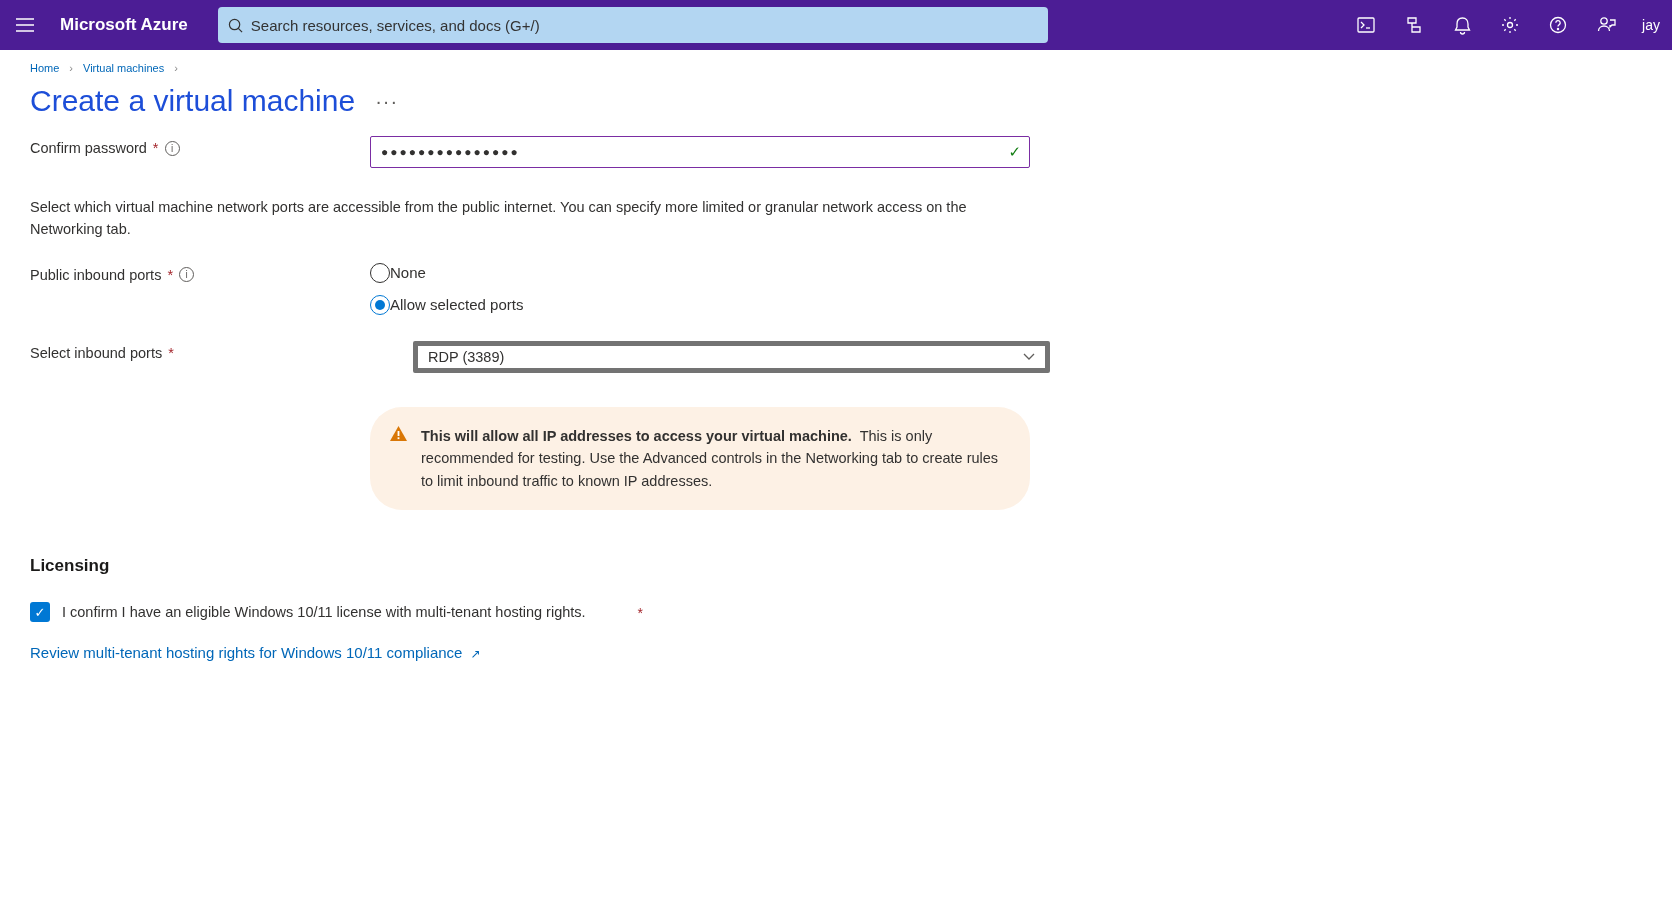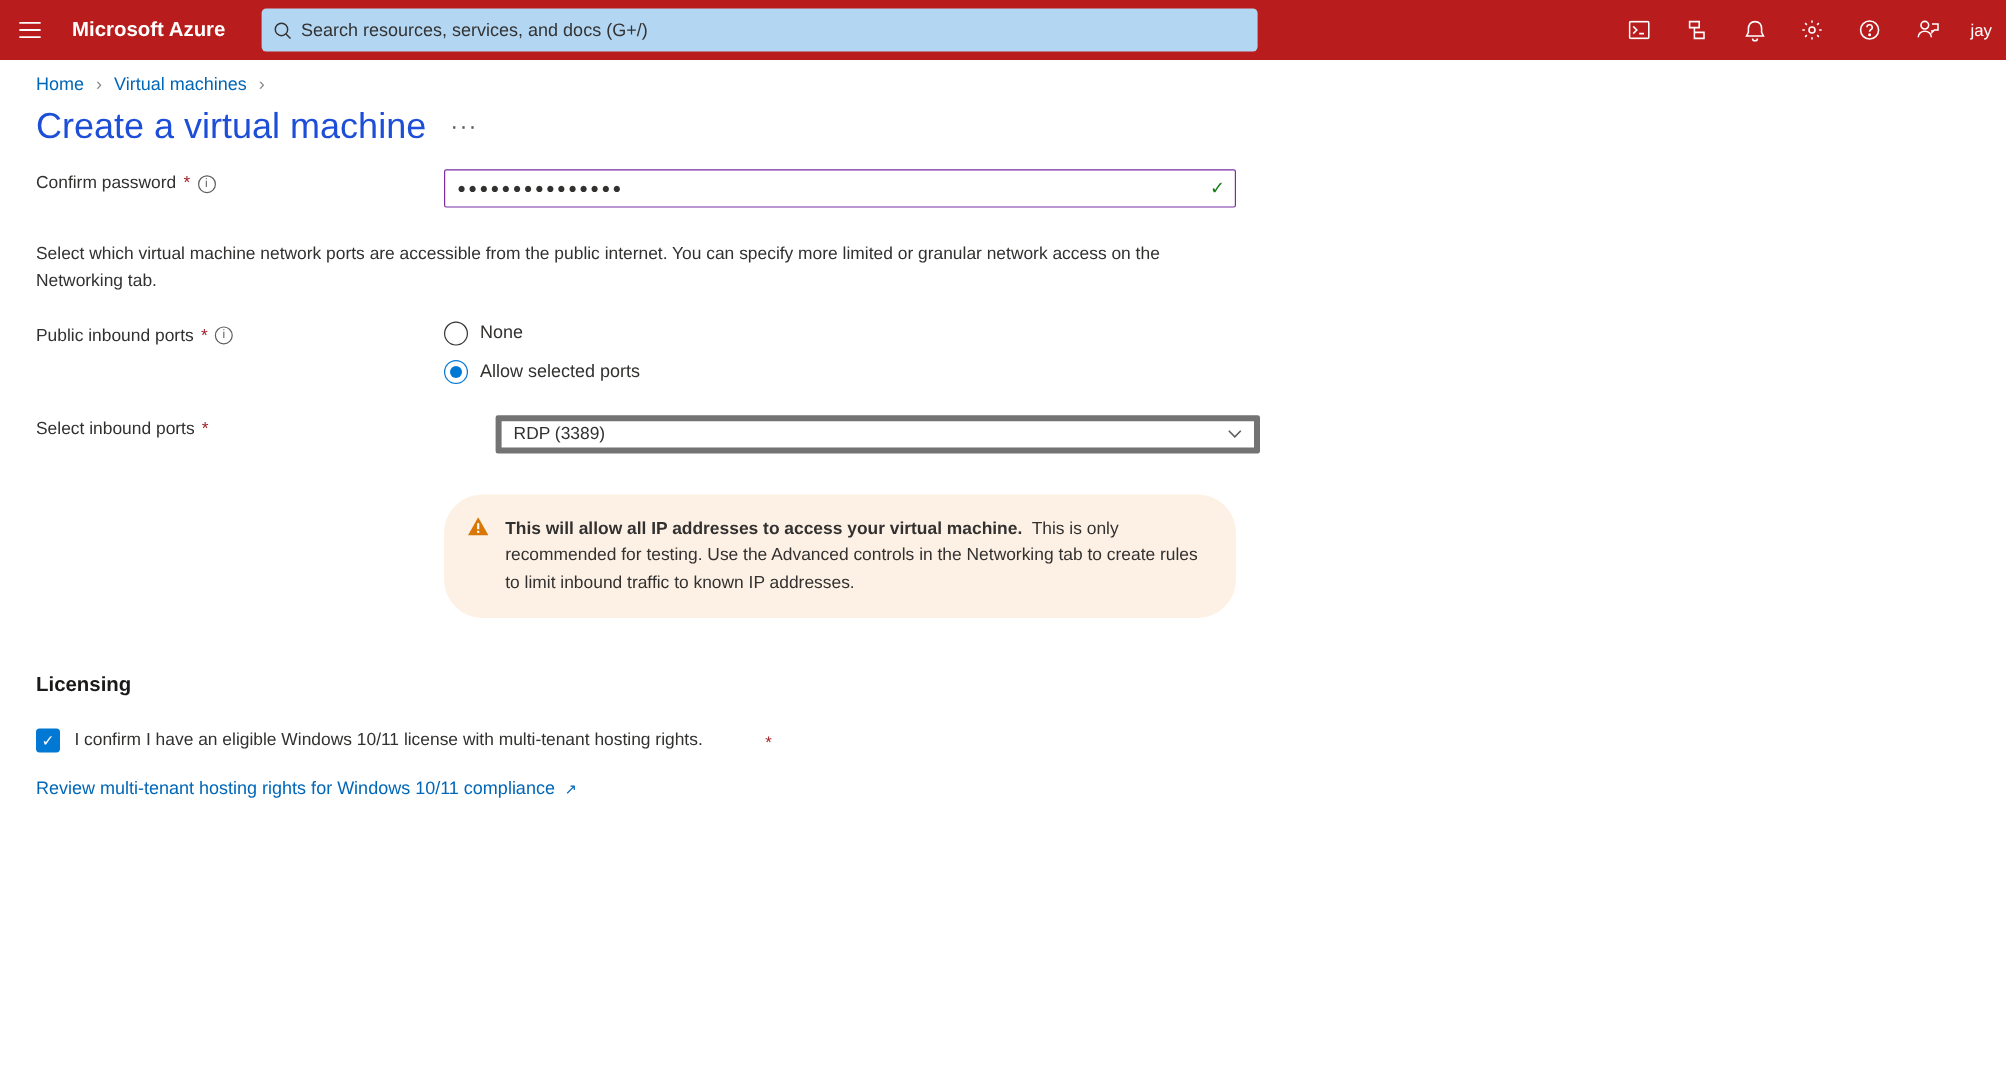--- a/index.html
+++ b/index.html
@@ -1,30 +1,30 @@
 <!DOCTYPE html>
 <html><head>
 <meta charset="utf-8">
 <style>
   * { box-sizing: border-box; margin: 0; padding: 0; }
   body { font-family: "Segoe UI", Arial, sans-serif; font-size: 14px; color: #323130; background: #fff; overflow-x: hidden; }
   
-  .header { background: #b91c1c; height: 50px; display: flex; align-items: center; color: #fff; padding: 0; }
+  .header { background: #4c1d95; height: 50px; display: flex; align-items: center; color: #fff; padding: 0; }
   .hamburger { width: 50px; display: flex; align-items: center; justify-content: center; cursor: pointer; }
   .brand { font-size: 17px; font-weight: 600; padding: 0 20px 0 10px; white-space: nowrap; }
   .search-wrap { flex: 1; padding: 0 10px; display: flex; align-items: center; }
   .search { background: #b3d6f2; border: none; border-radius: 4px; height: 36px; width: 100%; max-width: 830px; display: flex; align-items: center; padding: 0 10px; color: #333; }
   .search input { background: transparent; border: none; outline: none; font-size: 15px; flex: 1; color: #333; padding-left: 8px; }
   .search input::placeholder { color: #333; }
   .header-icons { display: flex; align-items: center; gap: 0; margin-left: auto; justify-content: flex-end; }
   .header-icon { width: 48px; height: 50px; display: flex; align-items: center; justify-content: center; cursor: pointer; }
   .header-user { padding: 0 12px; font-size: 14px; cursor: pointer; }
   
   .content { padding: 12px 30px 30px 30px; }
-  .breadcrumb { display: flex; align-items: center; gap: 10px; font-size: 15px; margin-bottom: 10px; }
+  .breadcrumb { display: flex; align-items: center; gap: 10px; font-size: 11px; margin-bottom: 10px; }
   .breadcrumb a { color: #0067b8; text-decoration: none; cursor: pointer; }
   .breadcrumb .chev { color: #888; }
   
   .page-title-row { display: flex; align-items: center; gap: 20px; margin-bottom: 18px; }
   .page-title { font-size: 30px; font-weight: 400; color: #1d4ed8; }
   .more-dots { color: #605e5c; font-size: 20px; cursor: pointer; letter-spacing: 1px; }
   
   .form-area { max-width: 1020px; }
   .form-row { display: flex; align-items: flex-start; margin-bottom: 10px; }
   .label-col { width: 340px; display: flex; align-items: center; gap: 6px; font-size: 14.5px; color: #323130; padding-top: 4px; }
@@ -33,21 +33,21 @@
   .info-icn { width: 15px; height: 15px; border: 1px solid #605e5c; border-radius: 50%; display: inline-flex; align-items: center; justify-content: center; font-size: 10px; color: #605e5c; cursor: help; }
   
   .input-outline { border: 1px solid #7a2da3; border-radius: 2px; height: 32px; display: flex; align-items: center; padding: 0 10px; position: relative; }
   .dots { letter-spacing: 2px; font-size: 12px; color: #323130; }
   .valid-check { position: absolute; right: 8px; color: #107c10; font-size: 15px; }
   
   .section-h { font-size: 17px; font-weight: 600; margin-top: 28px; margin-bottom: 10px; color: #1b1a19; }
   .section-desc { font-size: 14.5px; color: #323130; margin-bottom: 22px; max-width: 960px; line-height: 1.55; margin-top: 28px; }
   
   .radio-group { display: flex; flex-direction: column; gap: 12px; }
-  .radio-opt { display: flex; align-items: center; gap: 10px; cursor: pointer; }
+  .radio-opt { display: flex; align-items: center; cursor: pointer; }
   .radio-circle { width: 20px; height: 20px; border: 1px solid #323130; border-radius: 50%; display: flex; align-items: center; justify-content: center; flex-shrink: 0; }
   .radio-circle.sel { border: 1px solid #0078d4; }
   .radio-dot { width: 10px; height: 10px; background: #0078d4; border-radius: 50%; }
   .radio-label { font-size: 15px; color: #323130; }
   
   .select-box { border: 5px solid #737373; border-radius: 2px; height: 32px; display: flex; align-items: center; padding: 0 10px; justify-content: space-between; cursor: pointer; font-size: 14.5px; }
   
   .warn-box { background: #fdf1e5; padding: 18px 20px; margin-top: 24px; display: flex; gap: 14px; align-items: flex-start; margin-left: 0; border-radius: 32px; }
   .warn-icon { color: #d97706; font-size: 16px; flex-shrink: 0; margin-top: 1px; }
   .warn-text { font-size: 14.5px; line-height: 1.55; color: #323130; }

